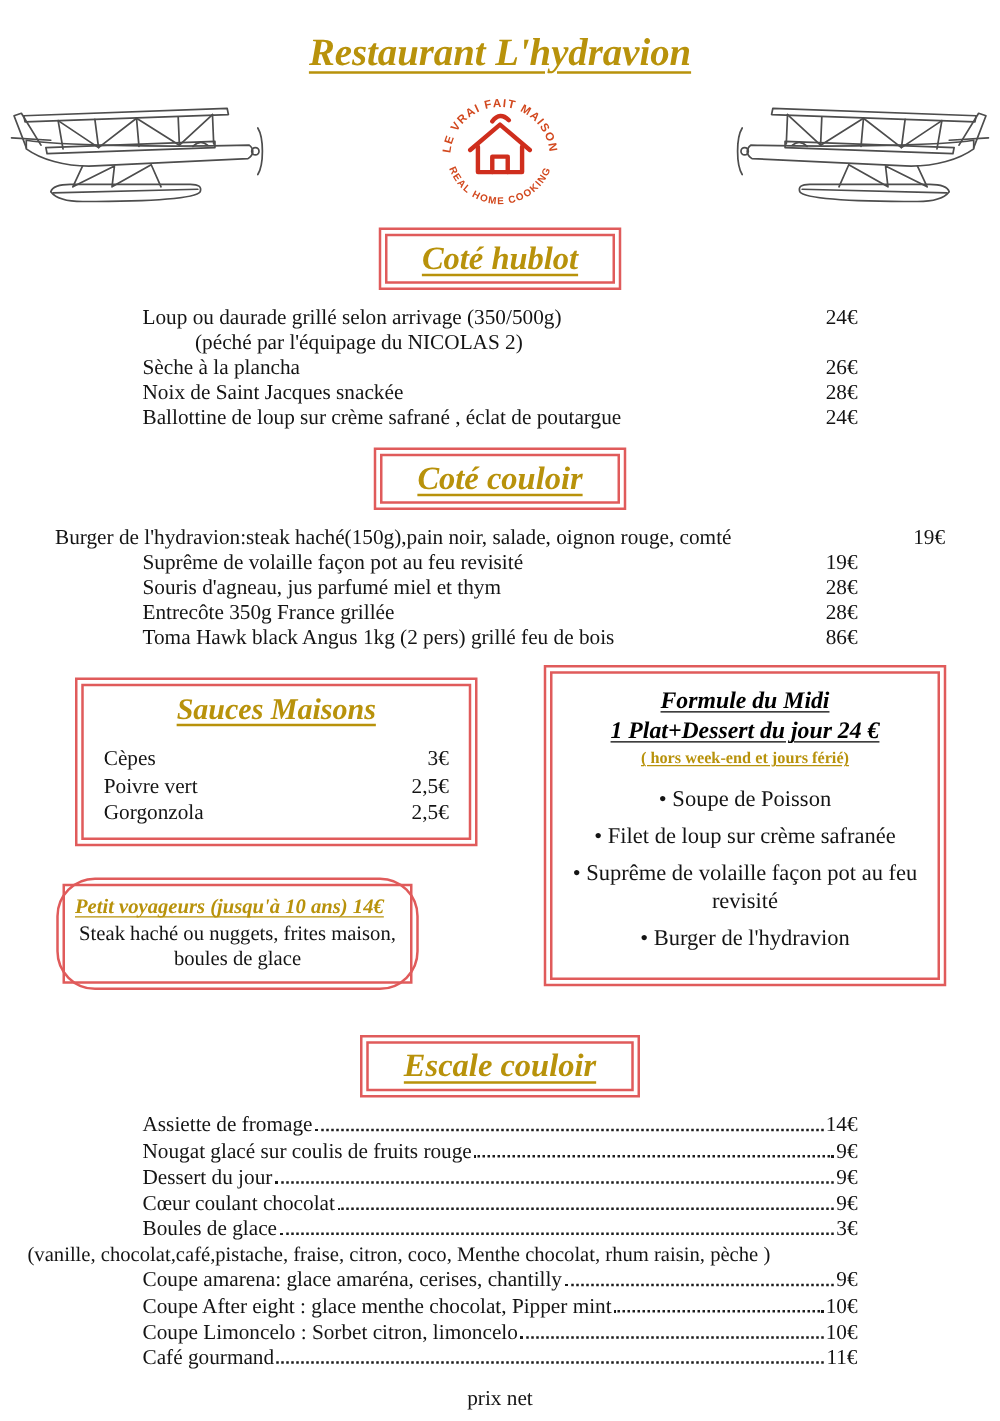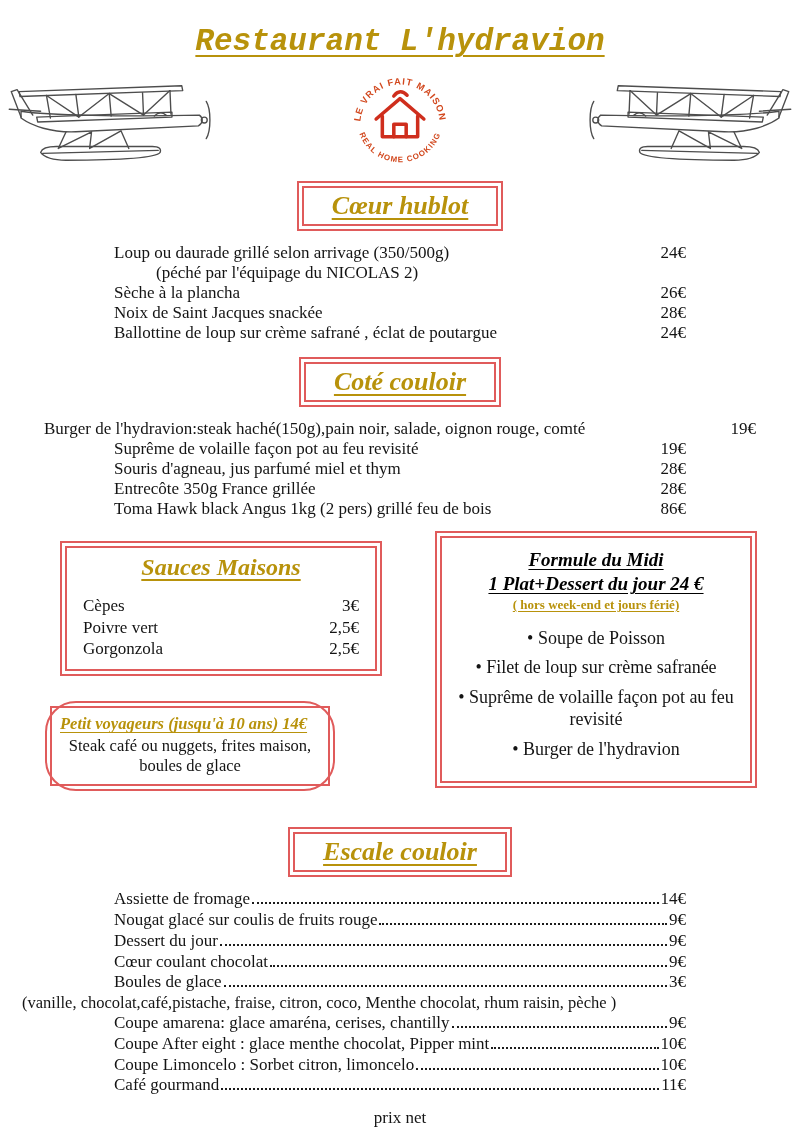--- a/index.html
+++ b/index.html
@@ -7,21 +7,21 @@
   .page {
     width: 800px; height: 1137px; margin: 0 auto; position: relative;
     background: #ffffff; color: #141414; overflow: hidden;
     font-family: "Liberation Serif", "DejaVu Serif", serif;
   }
   
   .main-title {
     padding-top: 24px; text-align: center;
     font-size: 31px; font-weight: bold; font-style: italic;
     color: #b8920b;
-    text-decoration: underline; text-decoration-thickness: 2px; text-underline-offset: 5px; font-family: Liberation Mono, monospace;
+    text-decoration: underline; text-decoration-thickness: 2px; text-underline-offset: 5px;
   }
   .header-row {
     margin-top: 8px; padding: 0 6px; height: 108px;
     display: flex; justify-content: space-between; align-items: center;
   }
   .plane { width: 228px; height: 98px; }
   .plane svg { width: 100%; height: 100%; }
   .plane.flip svg { transform: scaleX(-1); }
   .logo { width: 132px; height: 106px; margin-top: -4px; }
   .logo svg { width: 100%; height: 100%; }
@@ -142,21 +142,21 @@
           <path d="M60,61 L52,78 M86,61 L84,78 M116,60 L124,78 M86,61 L52,78 M116,60 L84,78"></path>
           <path d="M34,82 Q36,76 50,76 L148,76 Q158,76 156,82 Q150,90 60,90 Q40,90 34,82 Z"></path>
           <path d="M36,83 L154,80"></path>
         </g>
       </svg>
     </div>
   </div>
 
   <div class="dbox center-box">
     <div class="dbox-inner">
-      <div class="gold-title">Cœur hublot</div>
+      <div class="gold-title">Coté hublot</div>
     </div>
   </div>
 
   <div class="menu-list">
     <div class="menu-row">
       <span>Loup ou daurade grillé selon arrivage (350/500g)</span>
       <span class="price">24€</span>
     </div>
     <div class="sub-line">(péché par l'équipage du NICOLAS 2)</div>
     <div class="menu-row">
@@ -220,21 +220,21 @@
             <span>Gorgonzola</span>
             <span class="price">2,5€</span>
           </div>
         </div>
       </div>
     </div>
 
     <div class="dbox kids-box">
       <div class="dbox-inner">
         <div class="kids-title">Petit voyageurs (jusqu'à 10 ans) 14€</div>
-        <div class="kids-desc">Steak café ou nuggets, frites maison, boules de glace</div>
+        <div class="kids-desc">Steak haché ou nuggets, frites maison, boules de glace</div>
       </div>
     </div>
 
     <div class="dbox formule-box">
       <div class="dbox-inner">
         <div class="formule-title">Formule du Midi</div>
         <div class="formule-sub">1 Plat+Dessert du jour  24 €</div>
         <div class="formule-note">( hors week-end et jours férié)</div>
         <div class="formule-list">
           <div class="f-item">Soupe de Poisson</div>

